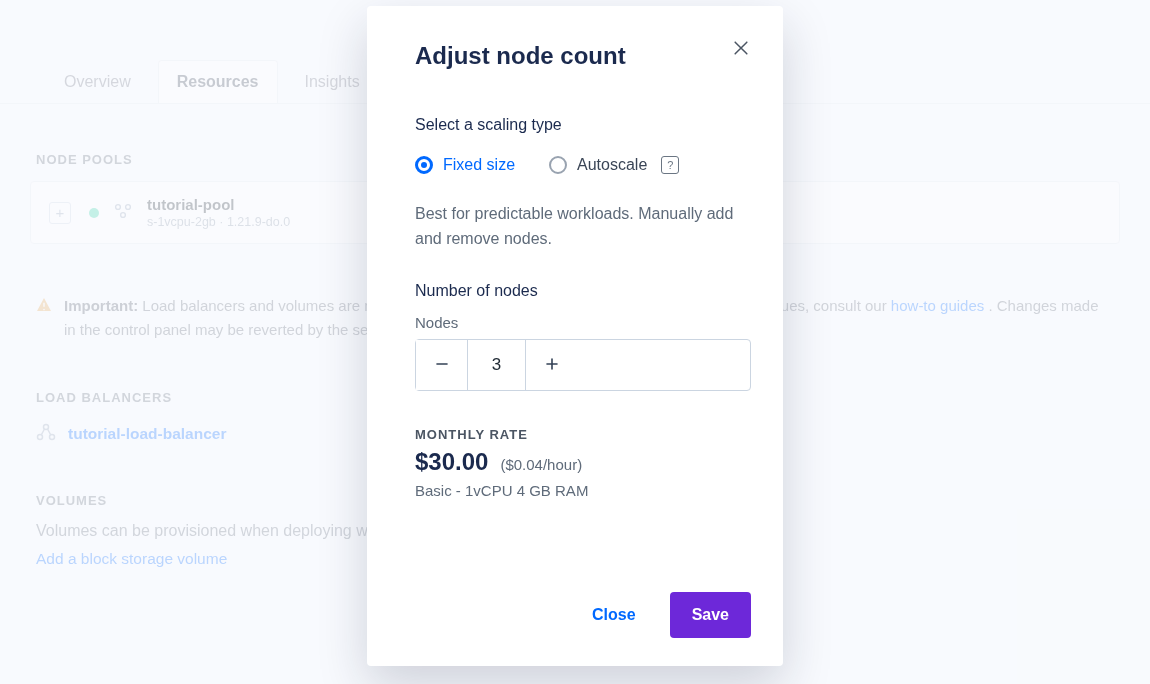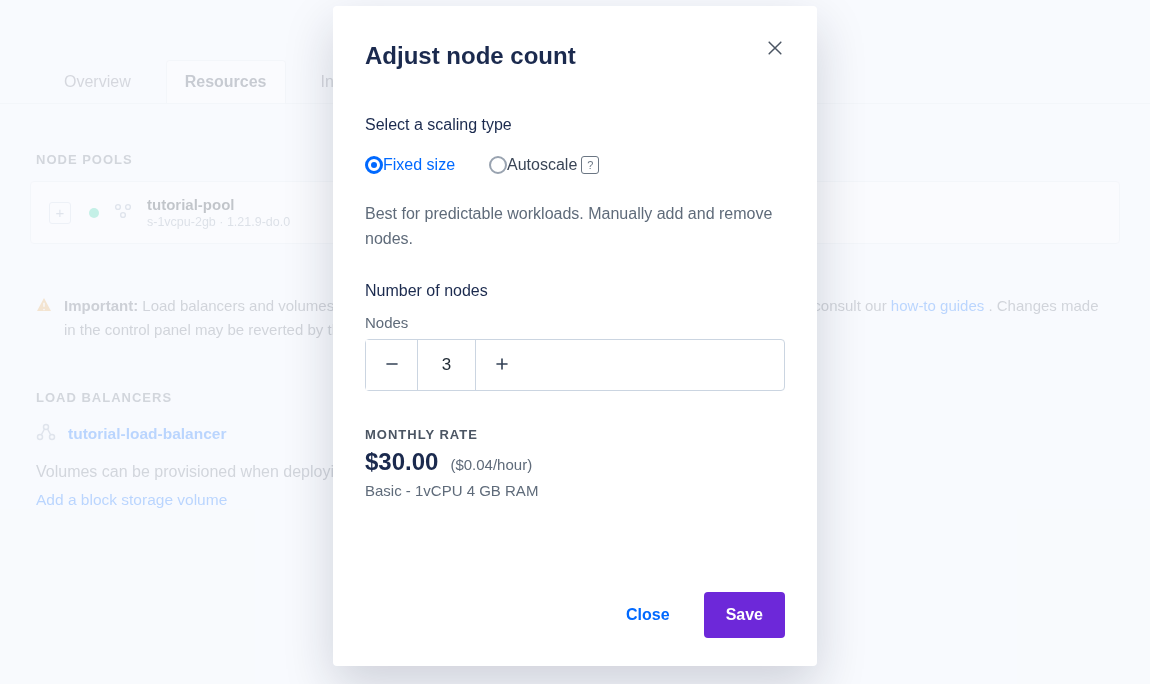--- a/index.html
+++ b/index.html
@@ -18,21 +18,21 @@
     position: absolute;
     inset: 0;
     padding-top: 60px;
   }
   .tabs-wrap {
     border-bottom: 1px solid #e4e9ef;
     padding-left: 45px;
   }
   .tabs {
     display: flex;
-    gap: 16px;
+    gap: 8px;
   }
   .tab {
     padding: 12px 18px;
     font-size: 16px;
     color: #6b7280;
     border: 1px solid transparent;
     border-bottom: none;
     border-radius: 4px 4px 0 0;
     cursor: pointer;
   }
@@ -115,26 +115,26 @@
   
   .overlay {
     position: absolute;
     inset: 0;
     background: rgba(248, 250, 253, 0.75);
     display: flex;
     justify-content: center;
     padding-top: 6px;
   }
   .modal {
-    width: 484px;
+    width: 416px;
     height: 660px;
     background: #fff;
     border-radius: 4px;
     box-shadow: 0 20px 50px rgba(20, 30, 55, 0.18);
-    padding: 36px 32px 28px 32px;
+    padding: 36px 32px 28px 48px;
     position: relative;
     display: flex;
     flex-direction: column;
   }
   .modal-title {
     font-size: 24px;
     font-weight: 700;
     color: #1b2a4e;
   }
   .modal-close {
@@ -152,20 +152,21 @@
   }
   .radio-row {
     display: flex;
     gap: 34px;
     margin-top: 22px;
     align-items: center;
   }
   .radio-opt {
     display: flex;
     align-items: center;
+    gap: 10px;
     font-size: 16px;
     cursor: pointer;
   }
   .radio-circle {
     width: 18px; height: 18px;
     border-radius: 50%;
     border: 2px solid #99a3b0;
     display: inline-flex;
     align-items: center;
     justify-content: center;
@@ -313,20 +314,21 @@
       <svg width="20" height="18" viewBox="0 0 20 18" fill="none" stroke="currentColor" stroke-width="1.5">
         <circle cx="10" cy="4" r="2.5"></circle>
           <circle cx="4" cy="14" r="2.5"></circle>
           <circle cx="16" cy="14" r="2.5"></circle>
         <path d="M8.5 6 5.2 12M11.5 6l3.3 6"></path>
       </svg>
     </span>
     <span>tutorial-load-balancer</span>
   </div>
 
+  <div class="section-title">VOLUMES</div>
   <div class="vol-text">Volumes can be provisioned when deploying workloads.</div>
   <div class="vol-link">Add a block storage volume</div>
 </div>
 
 <div class="overlay">
   <div class="modal">
 
     <div class="modal-title">Adjust node count</div>
 
     <div class="modal-close">

